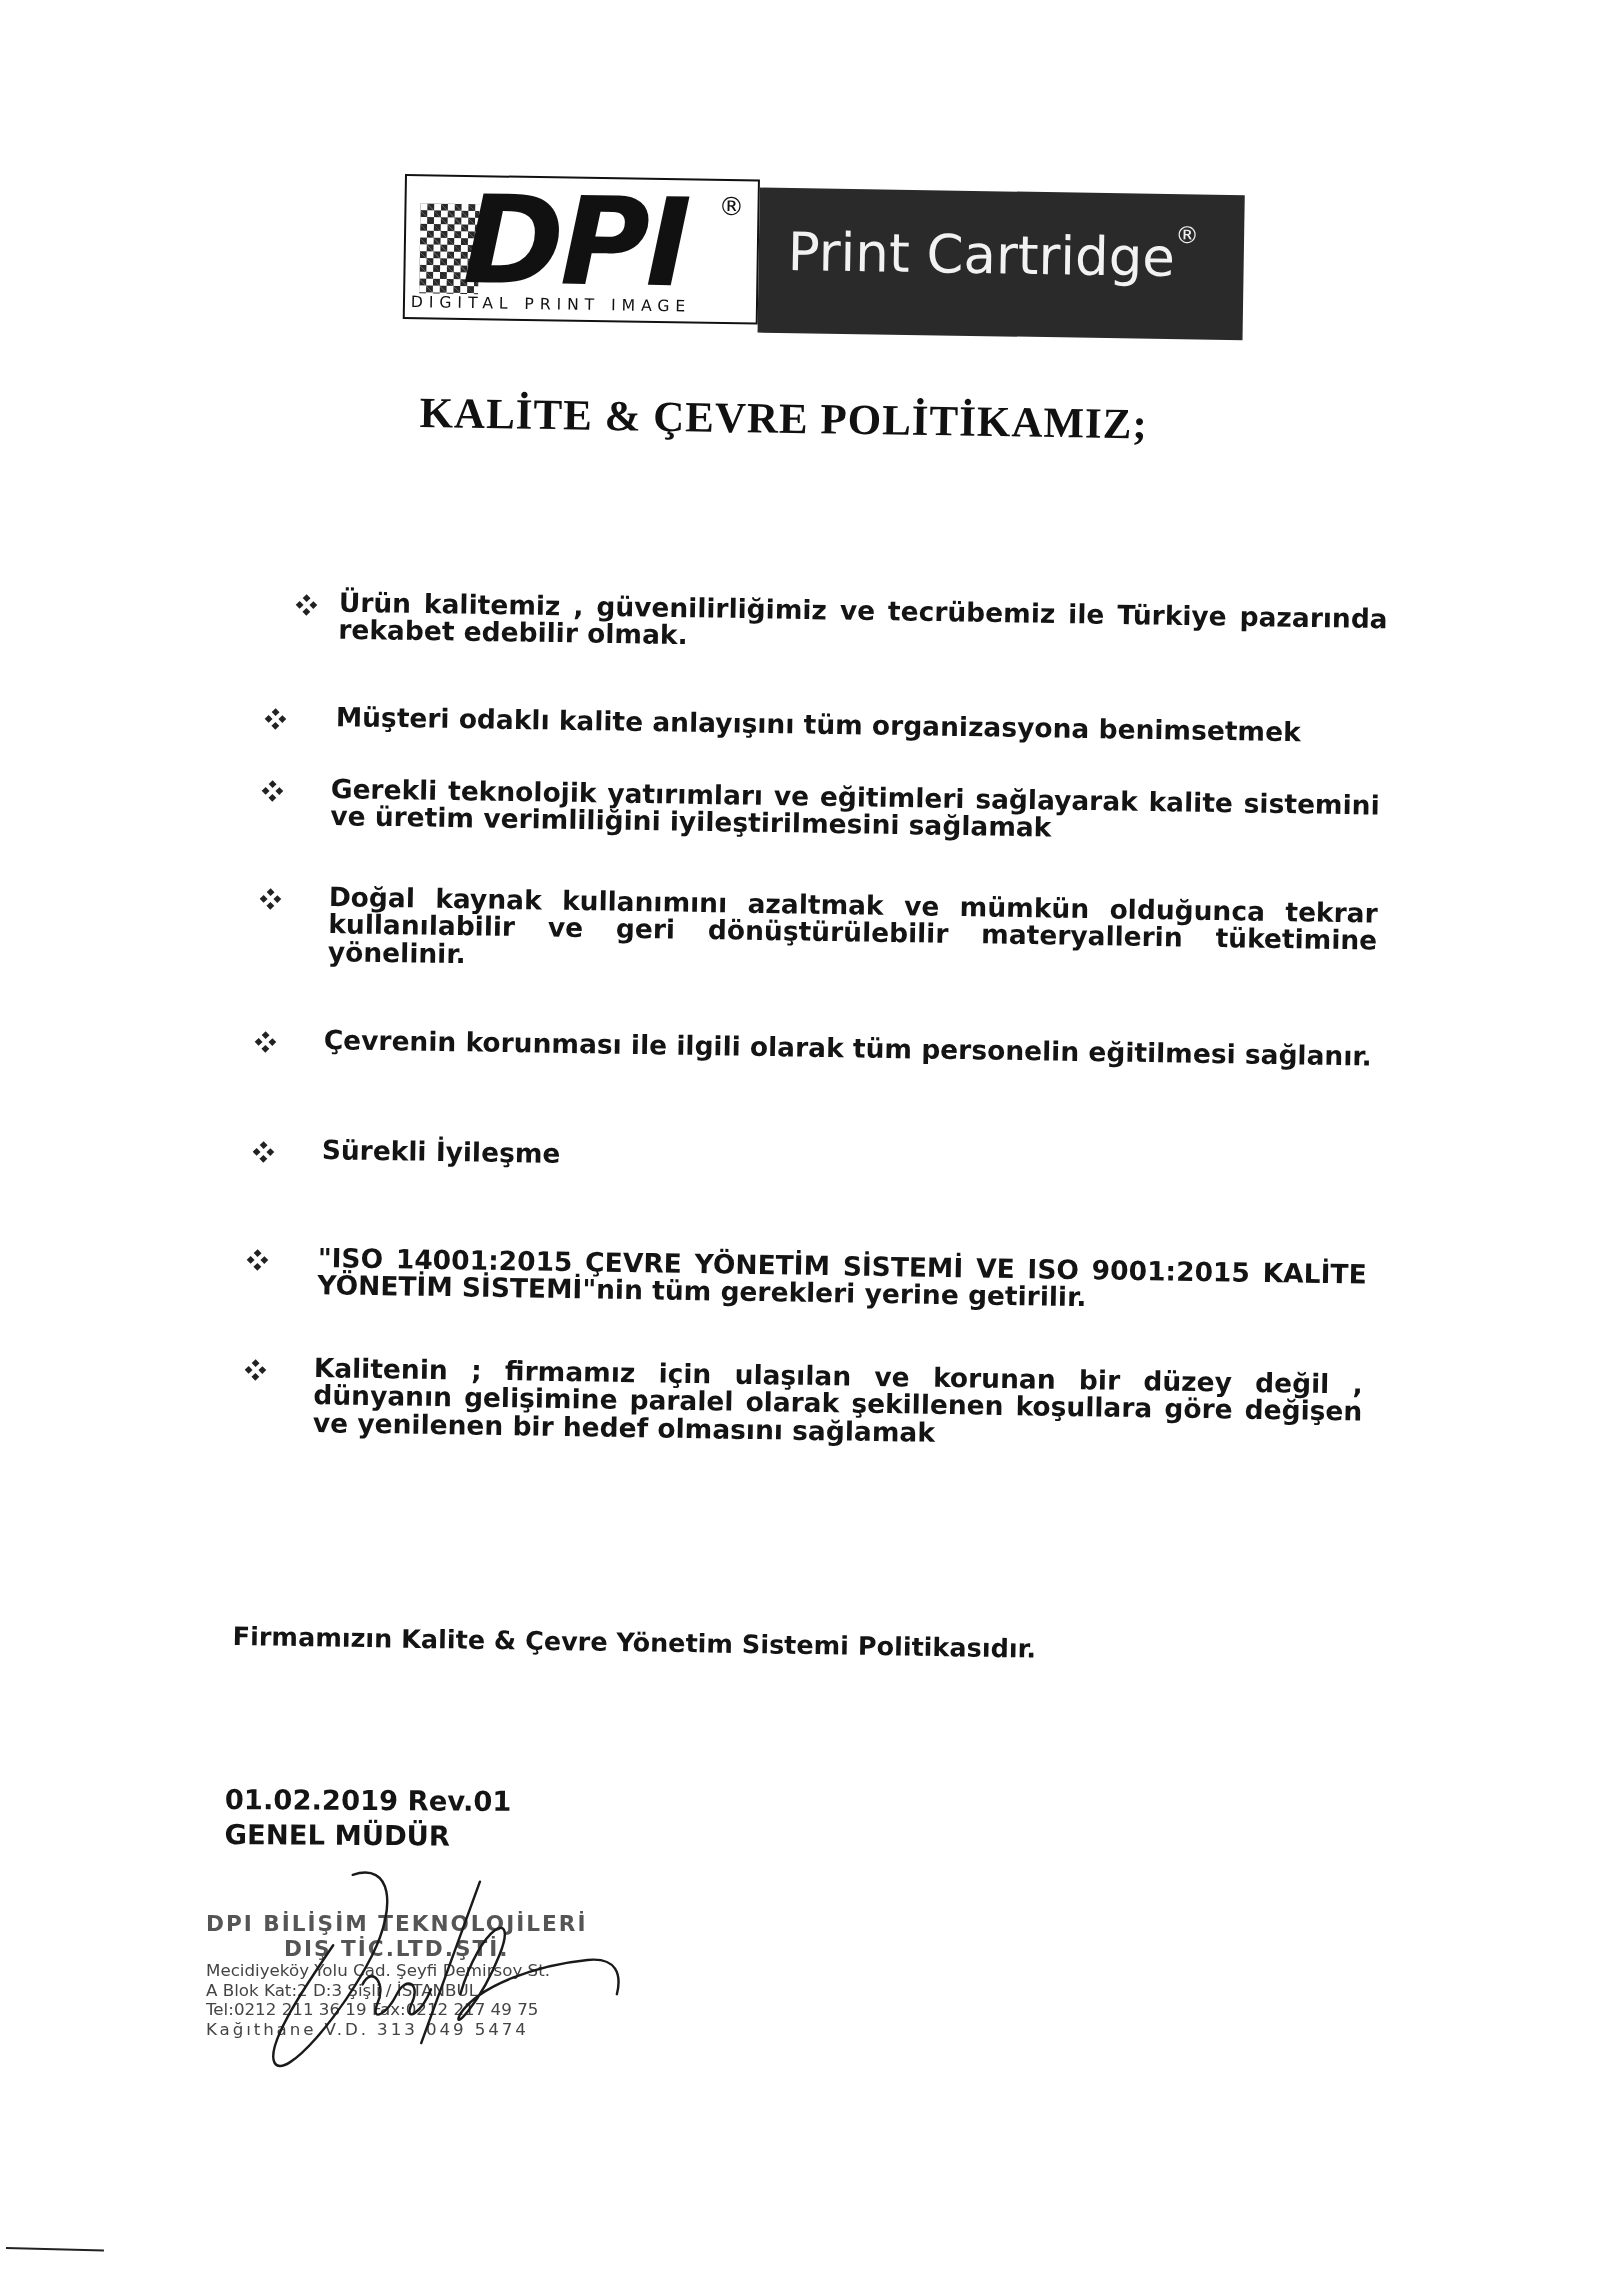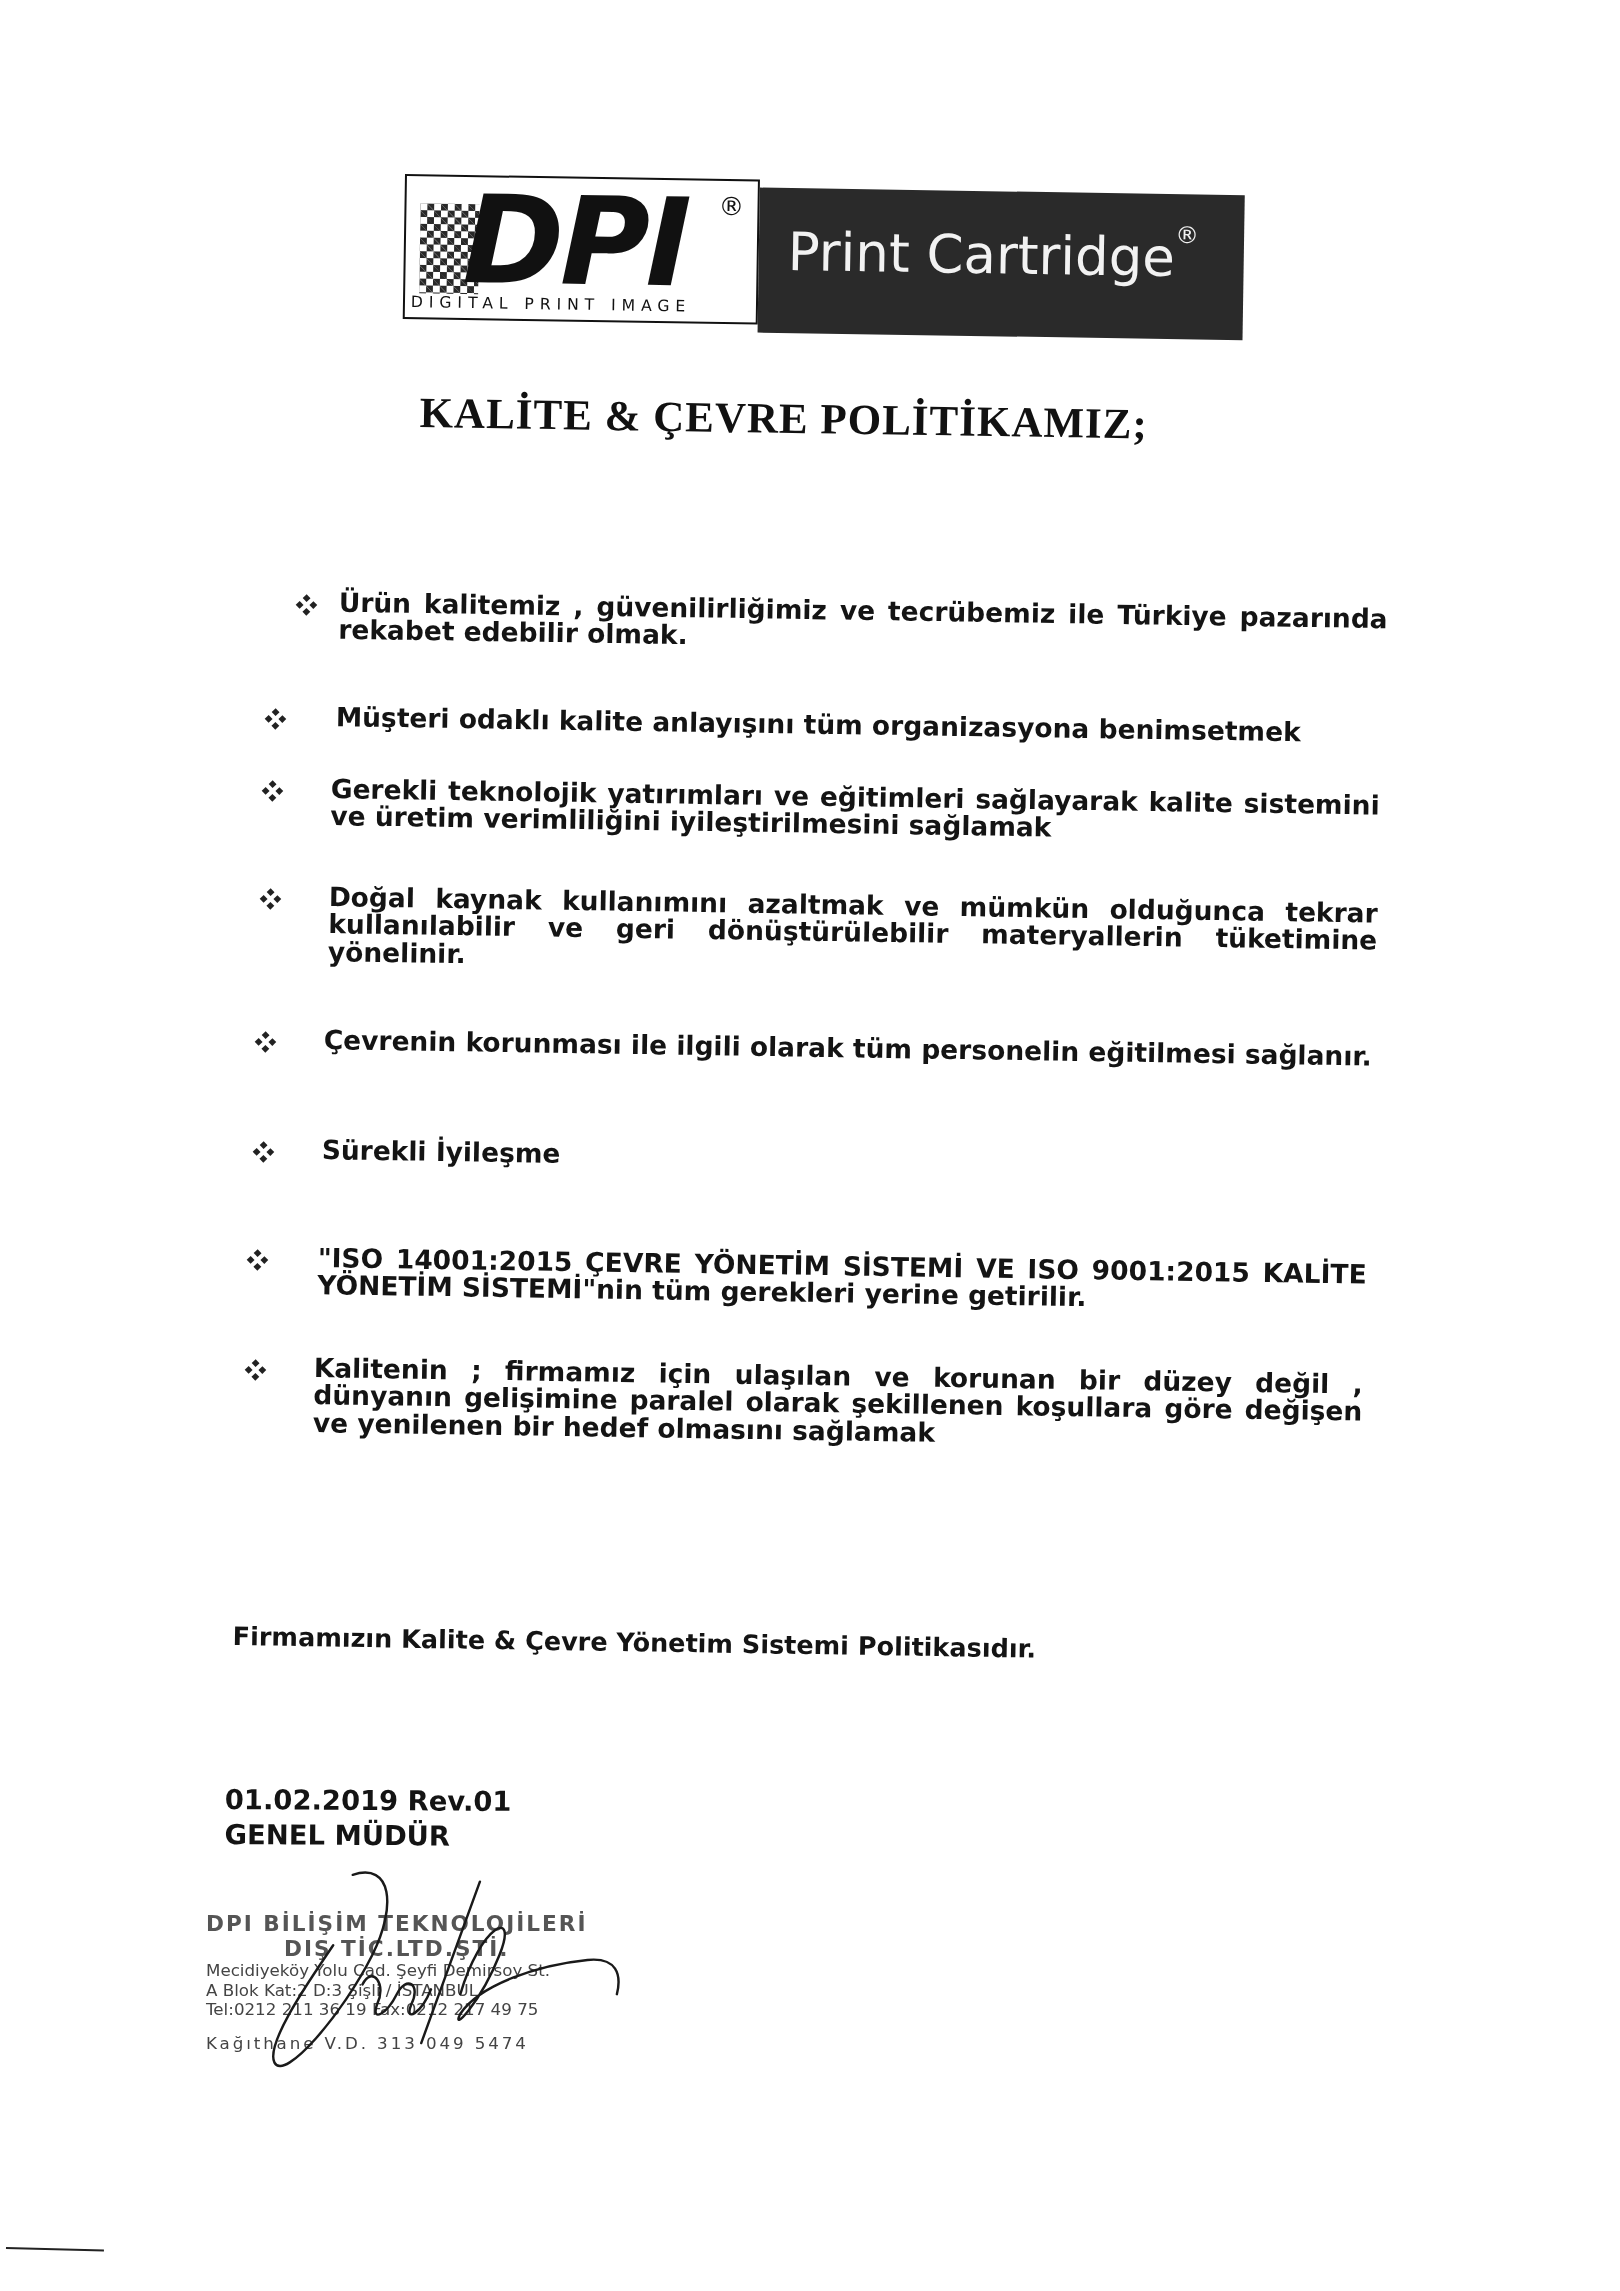--- a/index.html
+++ b/index.html
@@ -45,21 +45,21 @@
 
   .sign-date { position:absolute; left:225px; top:1782px; font-weight:bold; font-size:27.4px;
                line-height:35px; color:#141414; transform:rotate(0.4deg); transform-origin:left top; }
 
   
   .stamp { position:absolute; left:206px; top:1911px; width:372px; color:#444;
            font-family:"DejaVu Sans", sans-serif; }
   .stamp .s1 { font-size:21.6px; font-weight:bold; letter-spacing:2px; color:#555; white-space:nowrap; }
   .stamp .s2 { font-size:21.6px; font-weight:bold; letter-spacing:2px; color:#555; padding-left:78px; white-space:nowrap; }
   .stamp .s3, .stamp .s4, .stamp .s5, .stamp .s6 { font-size:16.7px; color:#444; white-space:nowrap; line-height:19.6px; }
-  .stamp .s6 { letter-spacing:2.9px;margin-top:14px; }
+  .stamp .s6 { letter-spacing:2.9px; }
   .signature { position:absolute; left:225px; top:1867px; width:412px; height:225px; pointer-events:none; }
 
   .scan-line { position:absolute; left:5.9px; top:2247px; width:98px; height:2px; background:#222;
                transform:rotate(1.5deg); transform-origin:left top; }
 </style>
 </head>
 <body>
 
 <div class="logo">
   <div class="logo-left">

